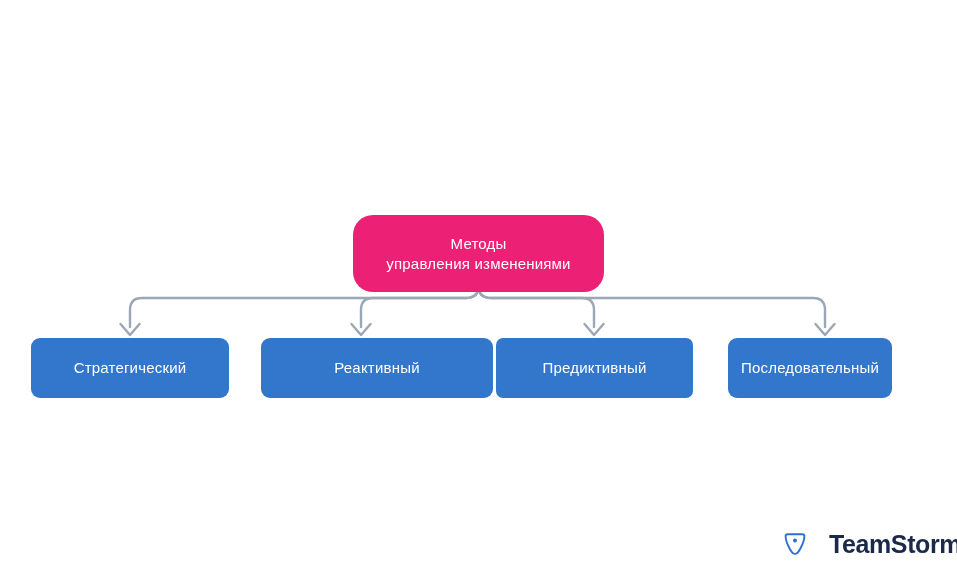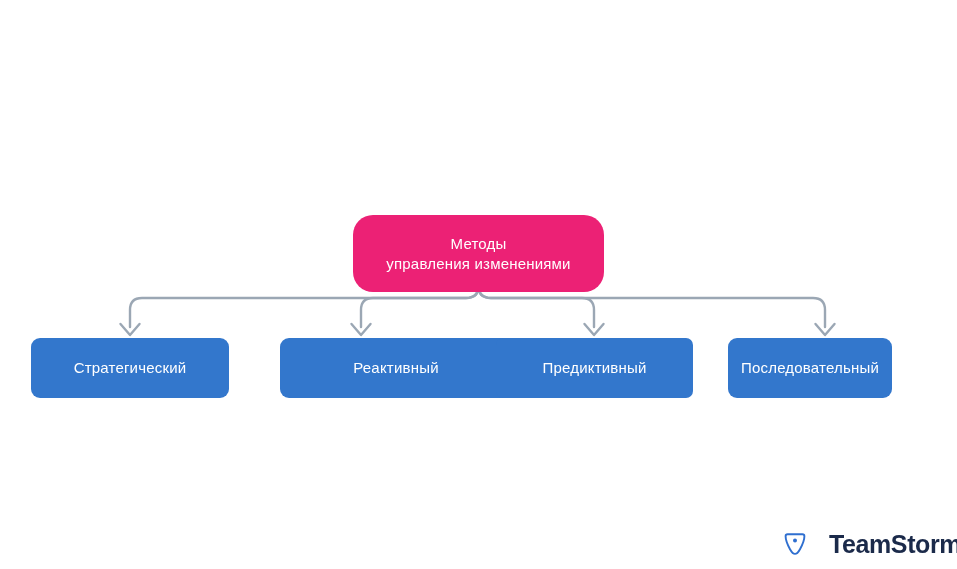--- a/index.html
+++ b/index.html
@@ -56,21 +56,21 @@
   .node-child {
     top: 338px;
     height: 60px;
     border-radius: 9px;
     background: #3377cc;
     font-size: 15px;
     font-weight: 400;
     padding: 0 8px;
   }
   .child-0 { left: 31px;  width: 198px; }
-  .child-1 { left: 280px; width: 232px; }
+  .child-1 { left: 261px; width: 232px; }
   .child-2 { left: 496px; width: 197px; border-radius: 7px; }
   .child-3 { left: 728px; width: 164px; }
 
   #logo {
     position: absolute;
     left: 781px;
     top: 530px;
     display: flex;
     align-items: center;
     gap: 20px;

